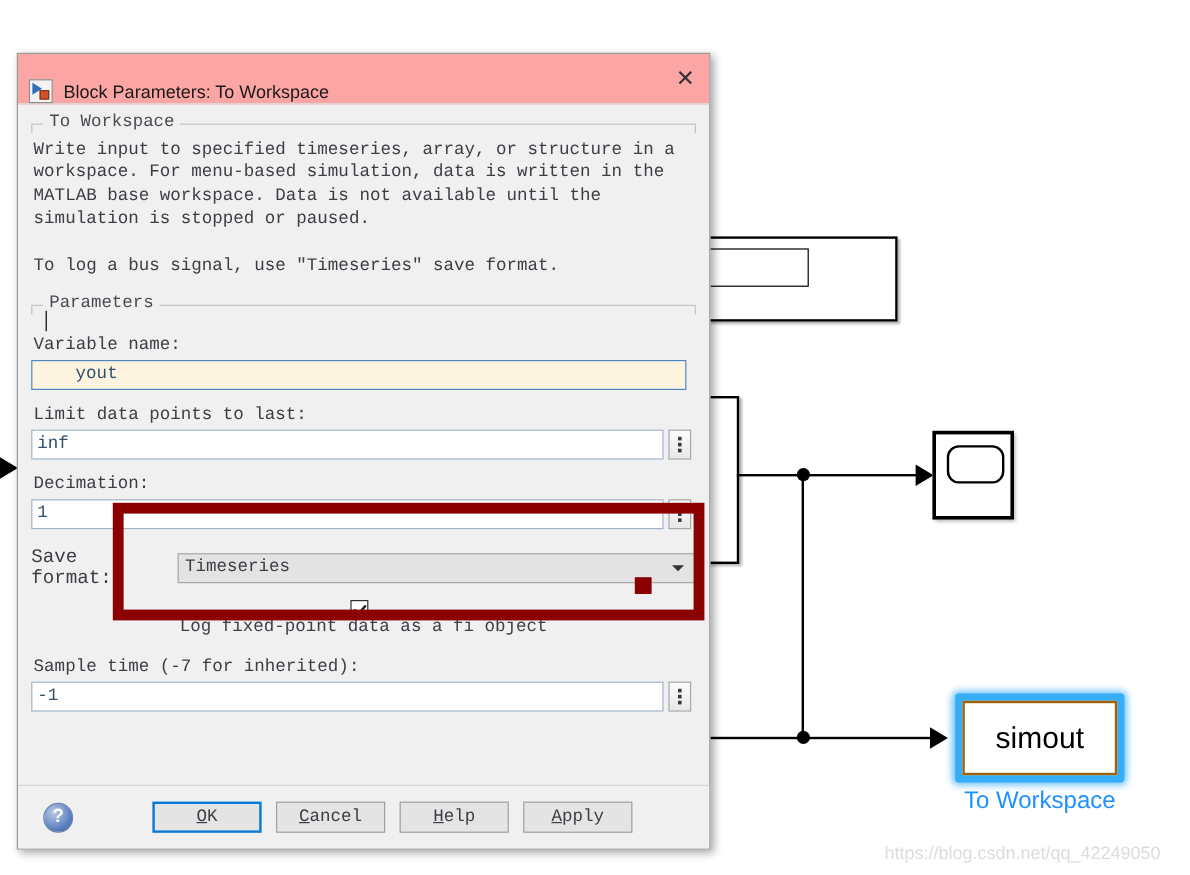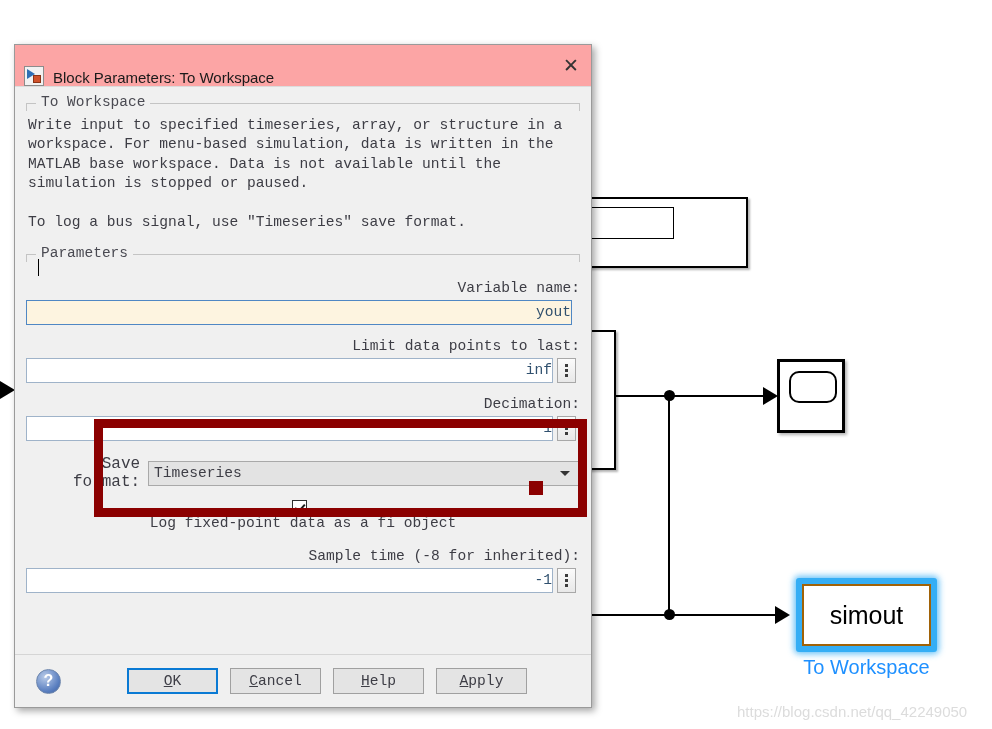--- a/index.html
+++ b/index.html
@@ -381,21 +381,21 @@
 simulation is stopped or paused.
 
 To log a bus signal, use "Timeseries" save format.</div>
       </div>
 
       <div class="groupbox" style="margin-top:22px;">
         <div class="group-edge-l"></div>
           <div class="group-edge-r"></div>
         <div class="group-title">Parameters</div>
 
-        <div style="padding-top:12px;text-align:right;">
+        <div style="padding-top:12px;">
 
           <div class="field-label">Variable name:</div>
           <div class="row">
             <div class="txtinput focused" style="width:546px;padding-left:36px;">yout</div>
             <div class="caret" style="left:12px; top:4px; height:17px;"></div>
           </div>
 
           <div class="field-label">Limit data points to last:</div>
           <div class="row">
             <div class="txtinput" style="width:527px;">inf</div>
@@ -422,21 +422,21 @@
               <span>Timeseries</span>
               <span class="combo-arrow"></span>
             </div>
           </div>
 
           <div class="cbrow">
             <div class="checkbox"></div>
             <div class="cb-label">Log fixed-point data as a fi object</div>
           </div>
 
-          <div class="field-label" style="margin-top:17px;">Sample time (-8 for inherited):</div>
+          <div class="field-label" style="margin-top:17px;">Sample time (-7 for inherited):</div>
           <div class="row">
             <div class="txtinput" style="width:527px;">-1</div>
             <div class="dots-btn">
                 <i></i>
                 <i></i>
                 <i></i>
               </div>
           </div>
 
         </div>

